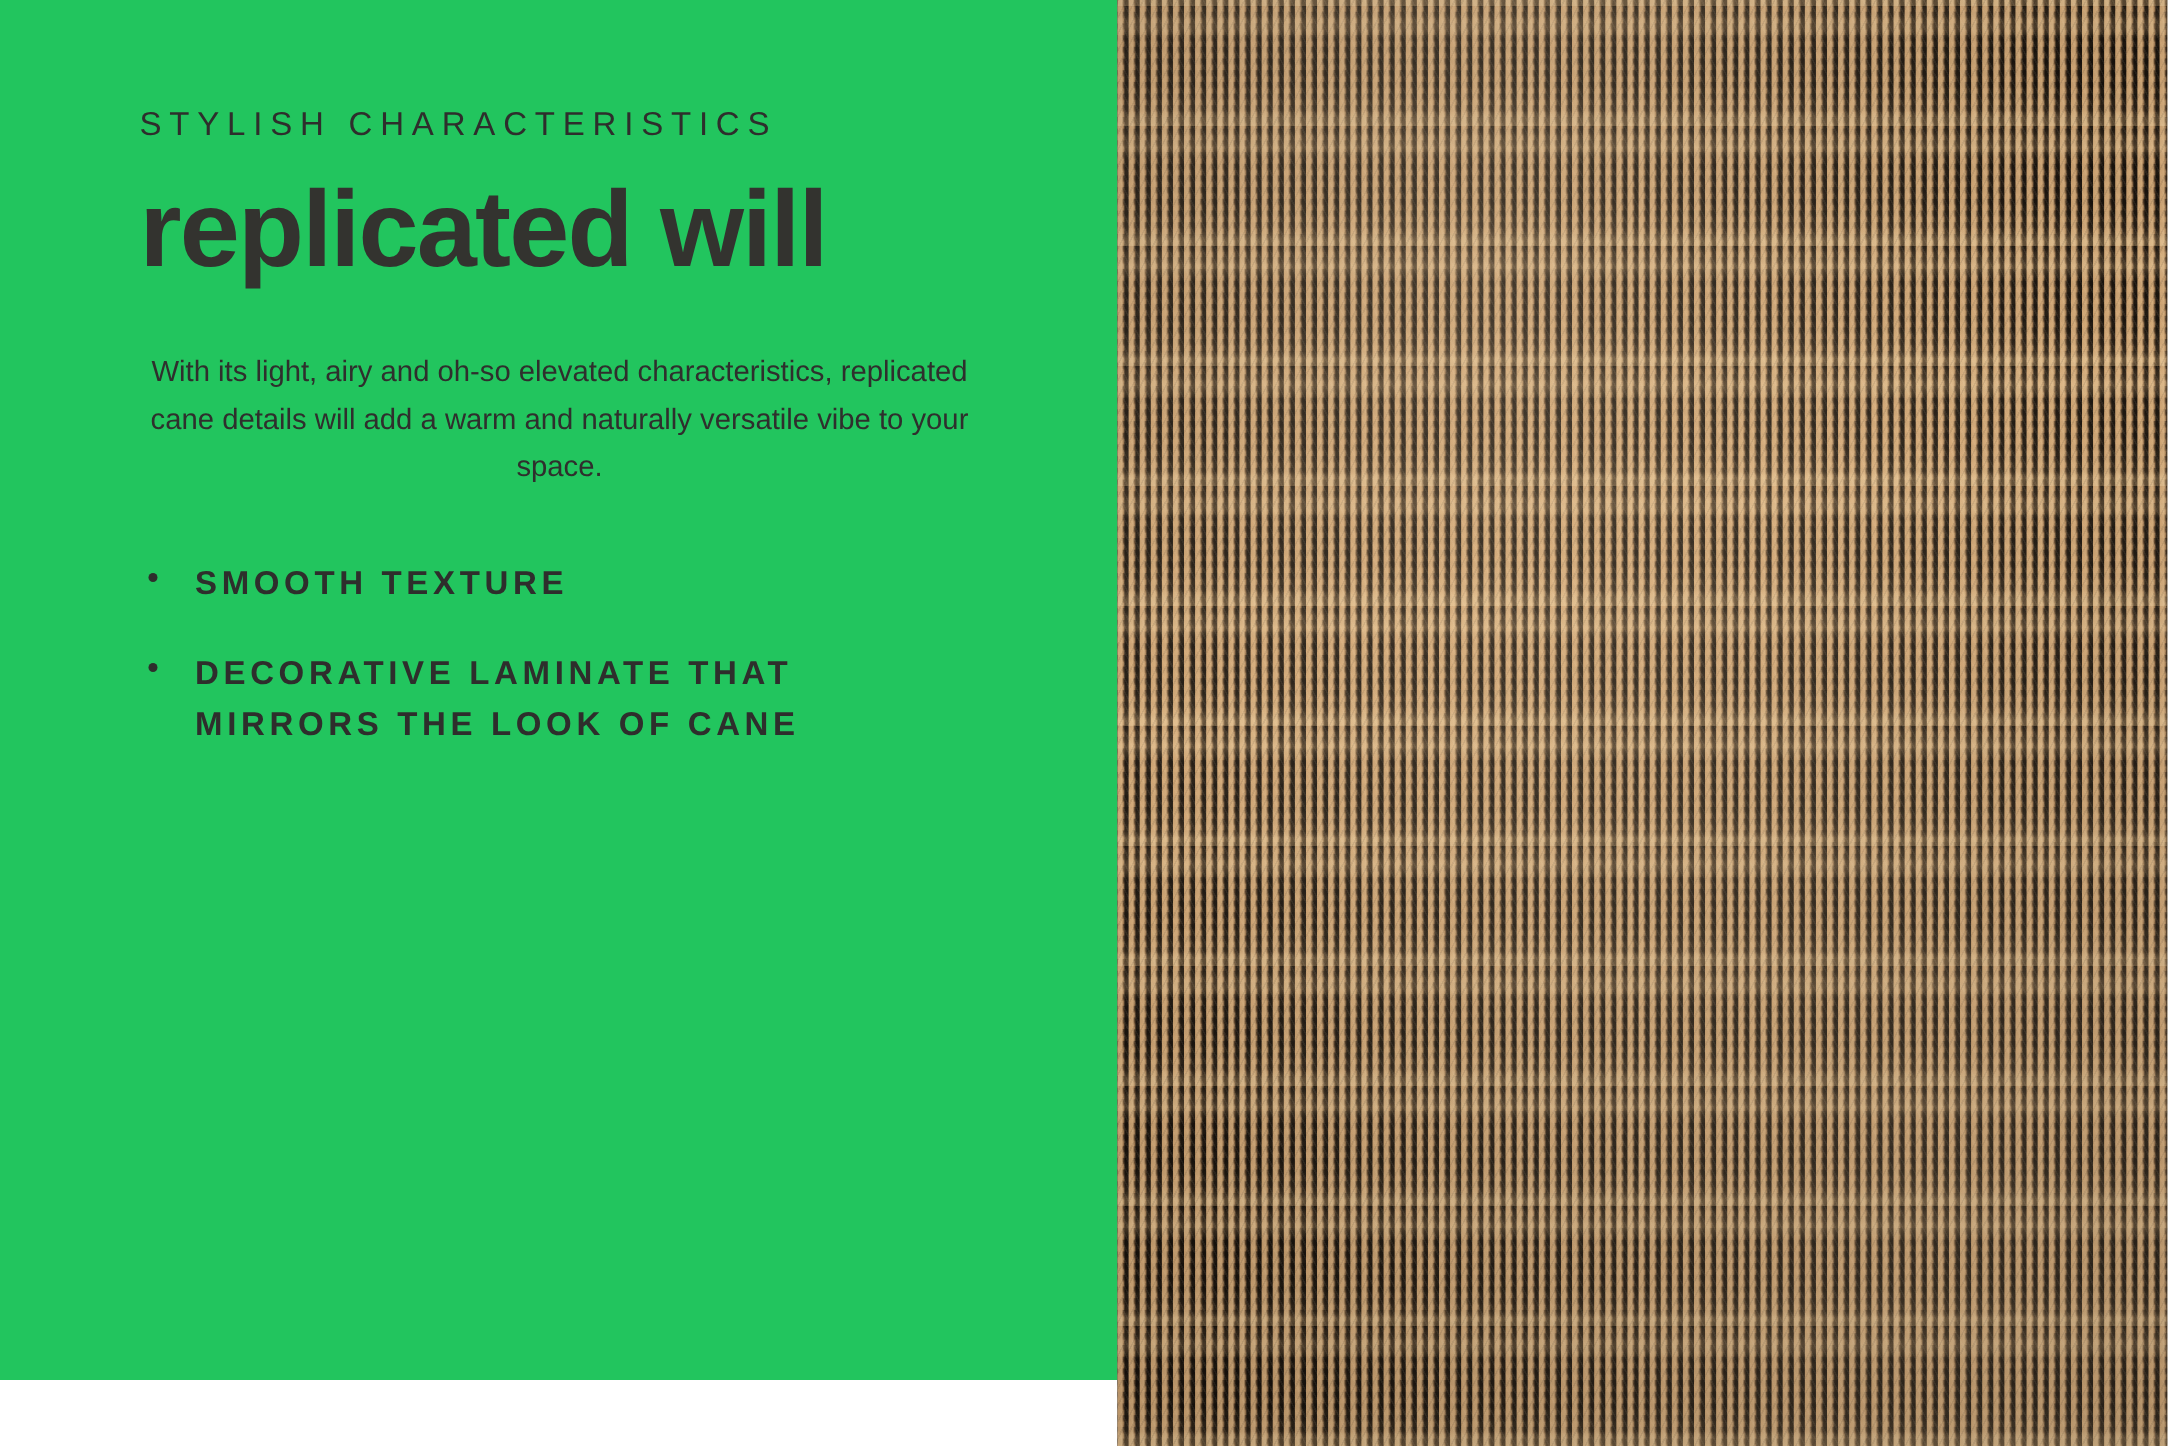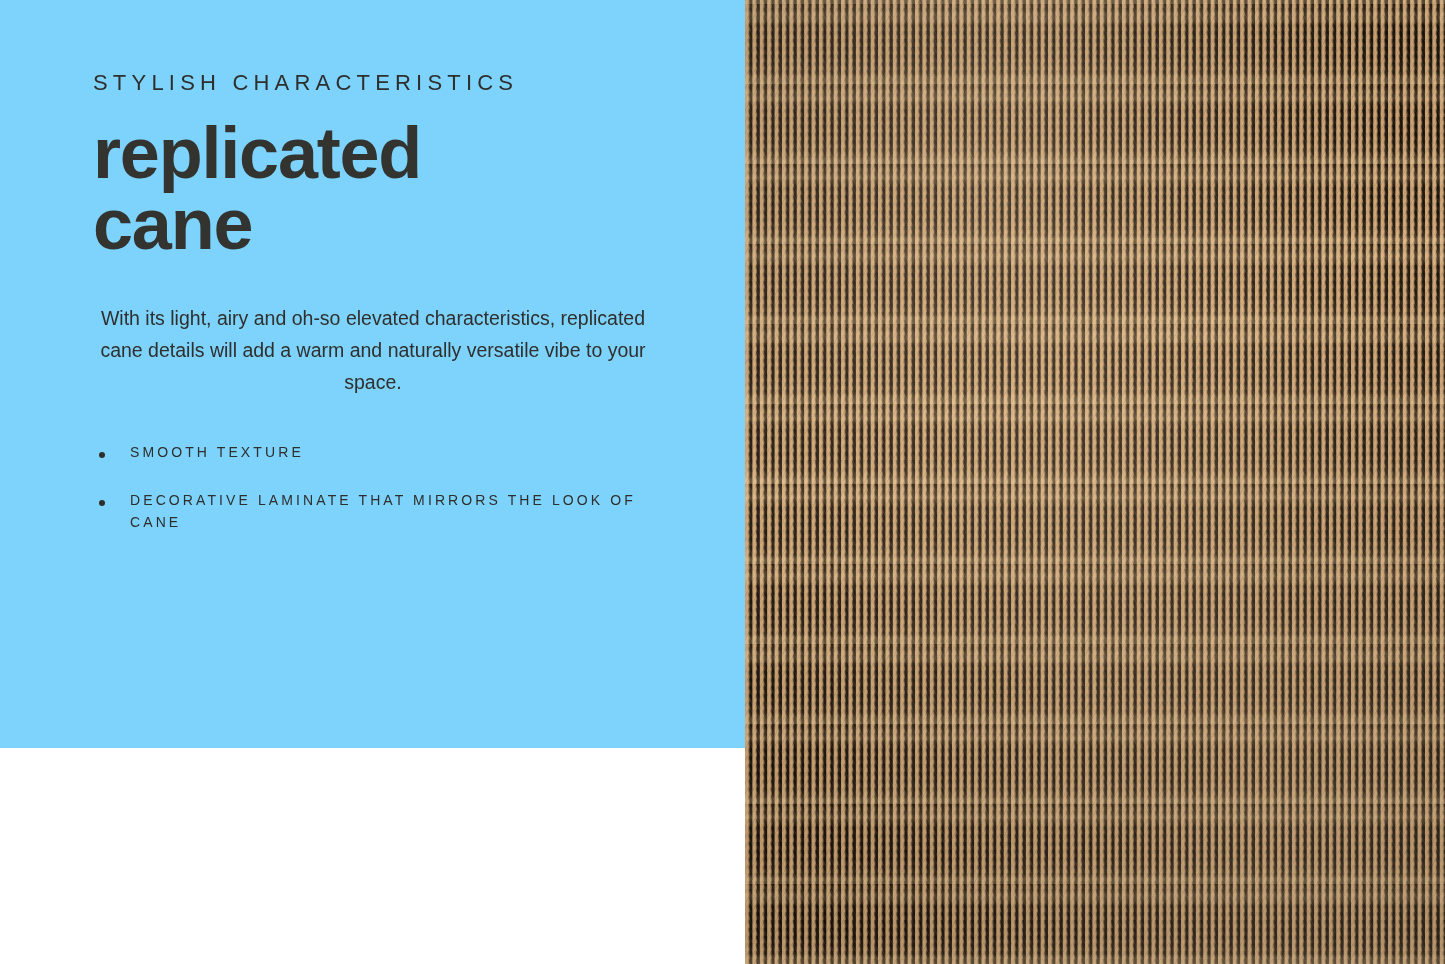--- a/index.html
+++ b/index.html
@@ -19,24 +19,24 @@
     width: 1445px;
     height: 964px;
     display: flex;
     background: #ffffff;
   }
 
   
   .text-panel {
     position: relative;
     width: 745px;
-    height: 748px;
+    height: 920px;
     box-sizing: border-box;
     padding: 70px 80px 0 93px;
-    background: #7dd3fc;
+    background: #22c55e;
   }
 
   .eyebrow {
     font-size: 22px;
     letter-spacing: 5.2px;
     color: #2e2e2c;
     font-weight: 400;
     line-height: 1.2;
     margin: 0 0 22px 0;
     text-transform: uppercase;
@@ -63,25 +63,25 @@
   }
 
   .feature-list {
     list-style: none;
     margin: 0;
     padding: 0;
   }
   .feature-item {
     position: relative;
     padding-left: 37px;
-    font-size: 14px;
+    font-size: 22px;
     letter-spacing: 3.1px;
     line-height: 1.55;
     color: #2e2e2c;
-    font-weight: 400;
+    font-weight: 700;
     text-transform: uppercase;
     margin-bottom: 26px;
     max-width: 520px;
   }
   .feature-item:last-child { margin-bottom: 12px; }
   .bullet-dot {
     position: absolute;
     left: 6px;
     top: 10px;
     width: 6px;
@@ -158,21 +158,21 @@
 </style>
 </head>
 <body>
 
 <div class="page">
 
   <section class="text-panel">
 
     <div class="eyebrow">STYLISH CHARACTERISTICS</div>
 
-    <h1 class="headline">replicated cane</h1>
+    <h1 class="headline">replicated will</h1>
 
     <p class="body-copy">With its light, airy and oh-so elevated characteristics, replicated cane details will add a warm and naturally versatile vibe to your space.</p>
 
     <ul class="feature-list">
       <li class="feature-item">
         <span class="bullet-dot"></span>
         <span>SMOOTH TEXTURE</span>
       </li>
       <li class="feature-item">
         <span class="bullet-dot"></span>

